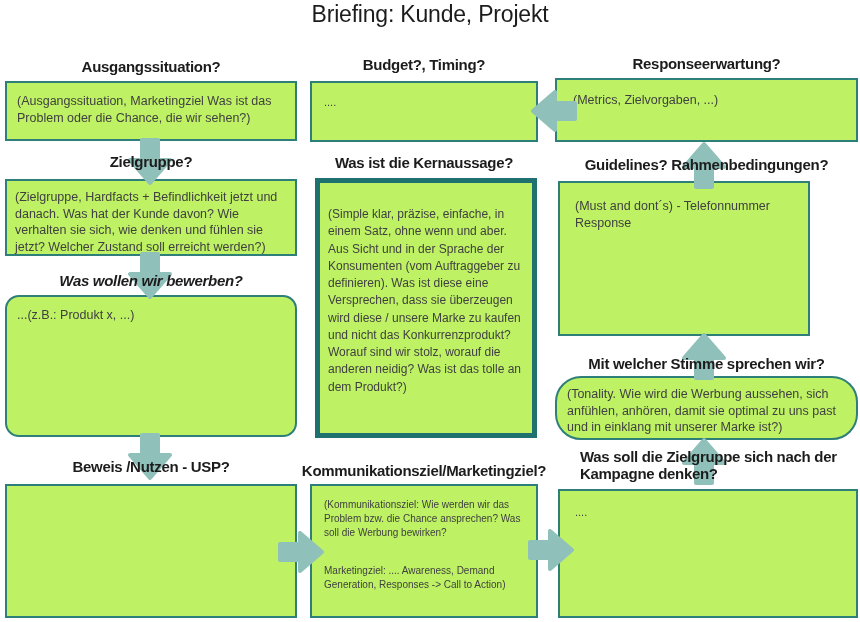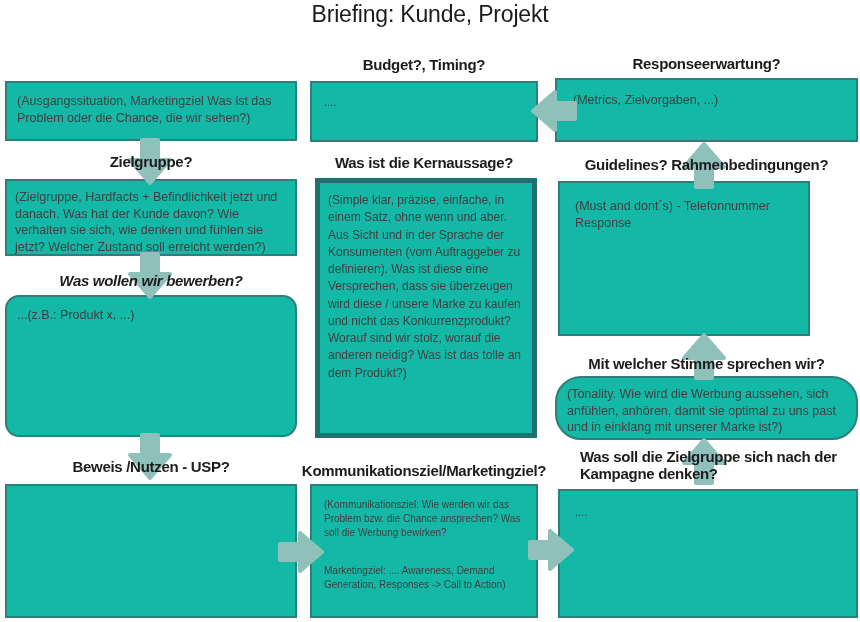--- a/index.html
+++ b/index.html
@@ -32,45 +32,46 @@
     color:var(--heading-text);
     text-align:center;
     letter-spacing:-0.3px;
     z-index:3;
   }
   .heading.left{text-align:left;}
   .heading.nowrap{white-space:nowrap;}
   .box{
     position:absolute;
     border:2px solid var(--box-border);
-    background:#14b8a6;
+    background:#bef264;
     box-sizing:border-box;
     z-index:1;
   }
   .box.strong{border:5px solid var(--box-border-strong);}
   .box-text{
     font-size:12.5px;line-height:1.32;
     color:var(--body-text);
     padding:10px 10px;
     white-space:pre-wrap;
   }
-  .kern-text{font-size:12px;line-height:1.44;padding:9px 8px;}
+  .kern-text{font-size:12px;line-height:1.44;padding:23px 8px;}
   .komm-p{font-size:10px;line-height:1.4;color:var(--body-text);padding:0 12px;}
   .komm-wrap{padding-top:12px;}
   .komm-p + .komm-p{margin-top:24px;}
   .arrow{position:absolute;z-index:2;color:var(--arrow);line-height:0;}
   .arrow svg{display:block;}
 </style>
 </head>
 <body>
 
 <div class="canvas">
 
   <div class="page-title">Briefing: Kunde, Projekt</div>
 
+  <div class="heading nowrap" style="left:5px;top:58px;width:292px;">Ausgangssituation?</div>
   <div class="box" style="left:5px;top:81px;width:292px;height:60px;">
     <div class="box-text">(Ausgangssituation, Marketingziel Was ist das Problem oder die Chance, die wir sehen?)</div>
   </div>
 
   <div class="heading nowrap" style="left:5px;top:153px;width:292px;">Zielgruppe?</div>
   <div class="box" style="left:5px;top:179px;width:292px;height:77px;">
     <div class="box-text" style="padding:8px 8px;">(Zielgruppe, Hardfacts + Befindlichkeit jetzt und danach. Was hat der Kunde davon? Wie verhalten sie sich, wie denken und fühlen sie jetzt? Welcher Zustand soll erreicht werden?)</div>
   </div>
 
   <div class="heading nowrap" style="left:5px;top:272px;width:292px;font-style:italic;">Was wollen wir bewerben?</div>

